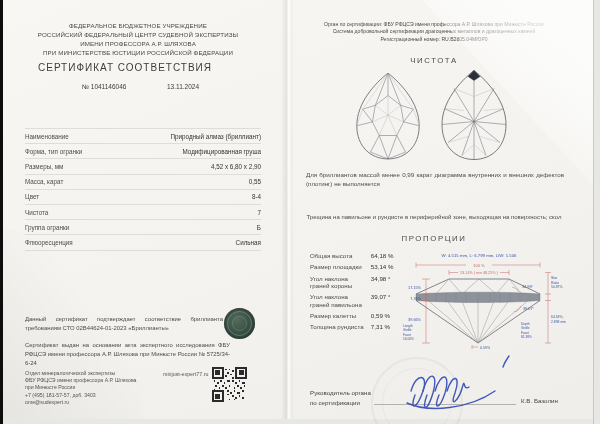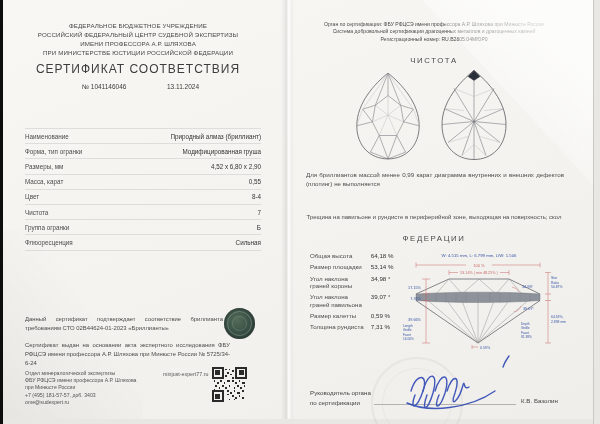--- a/index.html
+++ b/index.html
@@ -13,21 +13,21 @@
         background:linear-gradient(90deg,rgba(0,0,0,0) 0%,rgba(0,0,0,0.08) 45%,rgba(255,255,255,0.7) 62%,rgba(0,0,0,0.04) 100%);}
   .sheen{position:absolute;left:385px;top:0;width:208px;height:185px;
          background:linear-gradient(to bottom left,rgba(255,255,255,0.75) 20%,rgba(255,255,255,0) 65%);
          clip-path:polygon(18% 0,100% 0,100% 100%);pointer-events:none;}
   .shade-bl{position:absolute;left:3px;top:230px;width:140px;height:189px;
          background:linear-gradient(to top right,rgba(0,0,0,0.05),rgba(0,0,0,0) 62%);pointer-events:none;}
   .abs{position:absolute;}
   .ctr{text-align:center;}
   
   .org{left:28px;top:21px;width:220px;font-size:6.2px;line-height:9px;color:#4a4a4a;letter-spacing:.1px;}
-  .cert-title{left:28px;top:62px;width:220px;font-size:12px;letter-spacing:1px;color:#3d3d3d;}
+  .cert-title{left:15px;top:62px;width:220px;font-size:10px;letter-spacing:1px;color:#3d3d3d;}
   .cert-no{left:82px;top:83px;font-size:6.5px;}
   .cert-date{left:167px;top:83px;font-size:6.5px;}
   .spec-table{left:25px;top:128px;width:236px;border-top:1px solid #dedddb;}
   .spec-row{display:flex;align-items:center;height:14.2px;border-bottom:1px solid #dedddb;font-size:6.3px;}
   .spec-row .lab{flex:1;color:#4c4c4c;}
   .spec-row .val{text-align:right;color:#333;}
   .stmt1{left:25px;top:315px;width:198px;font-size:5.9px;line-height:1.5;color:#4c4c4c;text-align:justify;}
   .stmt2{left:25px;top:341px;width:205px;font-size:5.9px;line-height:1.5;color:#4c4c4c;text-align:justify;}
   .seal{left:224px;top:308px;width:31px;height:31px;border-radius:50%;
         background:radial-gradient(circle at 42% 38%,#48624f 0%,#2e473b 45%,#1e312a 100%);
@@ -167,21 +167,21 @@
       <path d="M40,55 L40,4 M40,55 L20,22 M40,55 L60,22 M40,55 L10,42 M40,55 L70,42 M40,55 L8,58 M40,55 L72,58 M40,55 L14,76 M40,55 L66,76 M40,55 L28,89 M40,55 L52,89 M40,55 L40,93"></path>
     </g>
     <g stroke="#b9b9c2" stroke-width="0.45">
       <path d="M20,22 L40,30 L60,22 M10,42 L30,44 M70,42 L50,44 M14,76 L34,70 M66,76 L46,70 M28,89 L40,78 L52,89"></path>
     </g>
     <path d="M40,4 L34,10 L40,14 L46,10 Z" fill="#2b2f3a" stroke="#2b2f3a" stroke-width="0.4"></path>
   </svg>
 
   <div class="abs plotnote">Для бриллиантов массой менее 0,99 карат диаграмма внутренних и внешних дефектов (плотинг) не выполняется</div>
   <div class="abs comment">Трещина на павильоне и рундисте в периферийной зоне, выходящая на поверхность; скол</div>
-  <div class="abs sec-title t-props ctr">ФЕДЕРАЦИИ</div>
+  <div class="abs sec-title t-props ctr">ПРОПОРЦИИ</div>
 
   <div class="abs props">
     <div class="prow">
       <span class="plab">Общая высота</span>
       <span class="pval">64,18 %</span>
     </div>
     <div class="prow">
       <span class="plab">Размер площадки</span>
       <span class="pval">53,14 %</span>
     </div>

